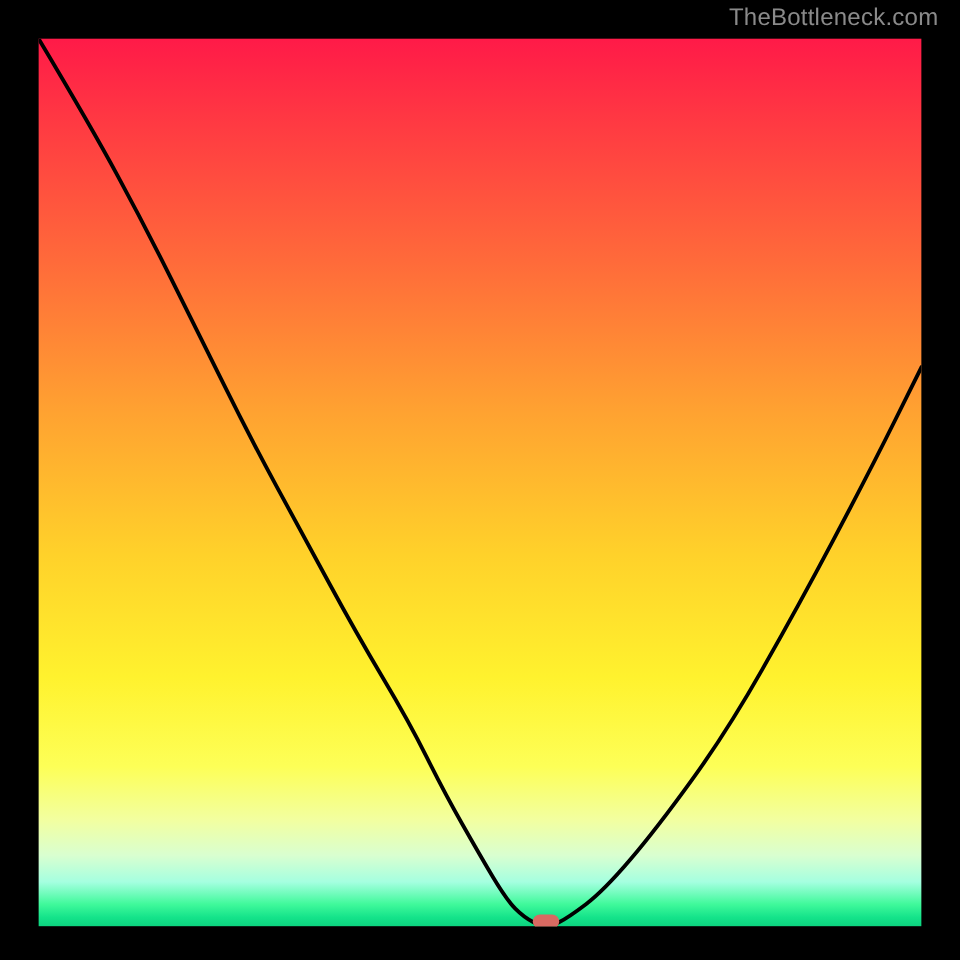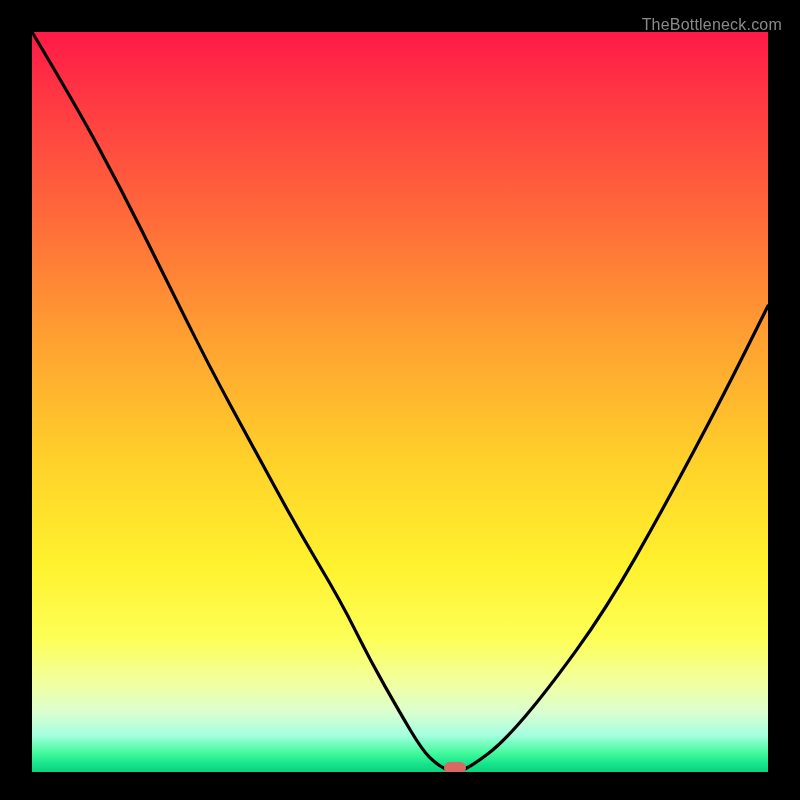--- a/index.html
+++ b/index.html
@@ -11,24 +11,24 @@
     overflow: hidden;
   }
   .container {
     position: relative;
     width: 800px;
     height: 800px;
     background: #000;
   }
   .watermark {
     position: absolute;
-    top: 16px;
+    top: 4px;
     right: 18px;
     font-family: Arial, Helvetica, sans-serif;
-    font-size: 16px;
+    font-size: 20px;
     color: #8a8a8a;
     letter-spacing: 0.2px;
     z-index: 5;
   }
   .plot {
     position: absolute;
     left: 32px;
     top: 32px;
     width: 736px;
     height: 740px;

